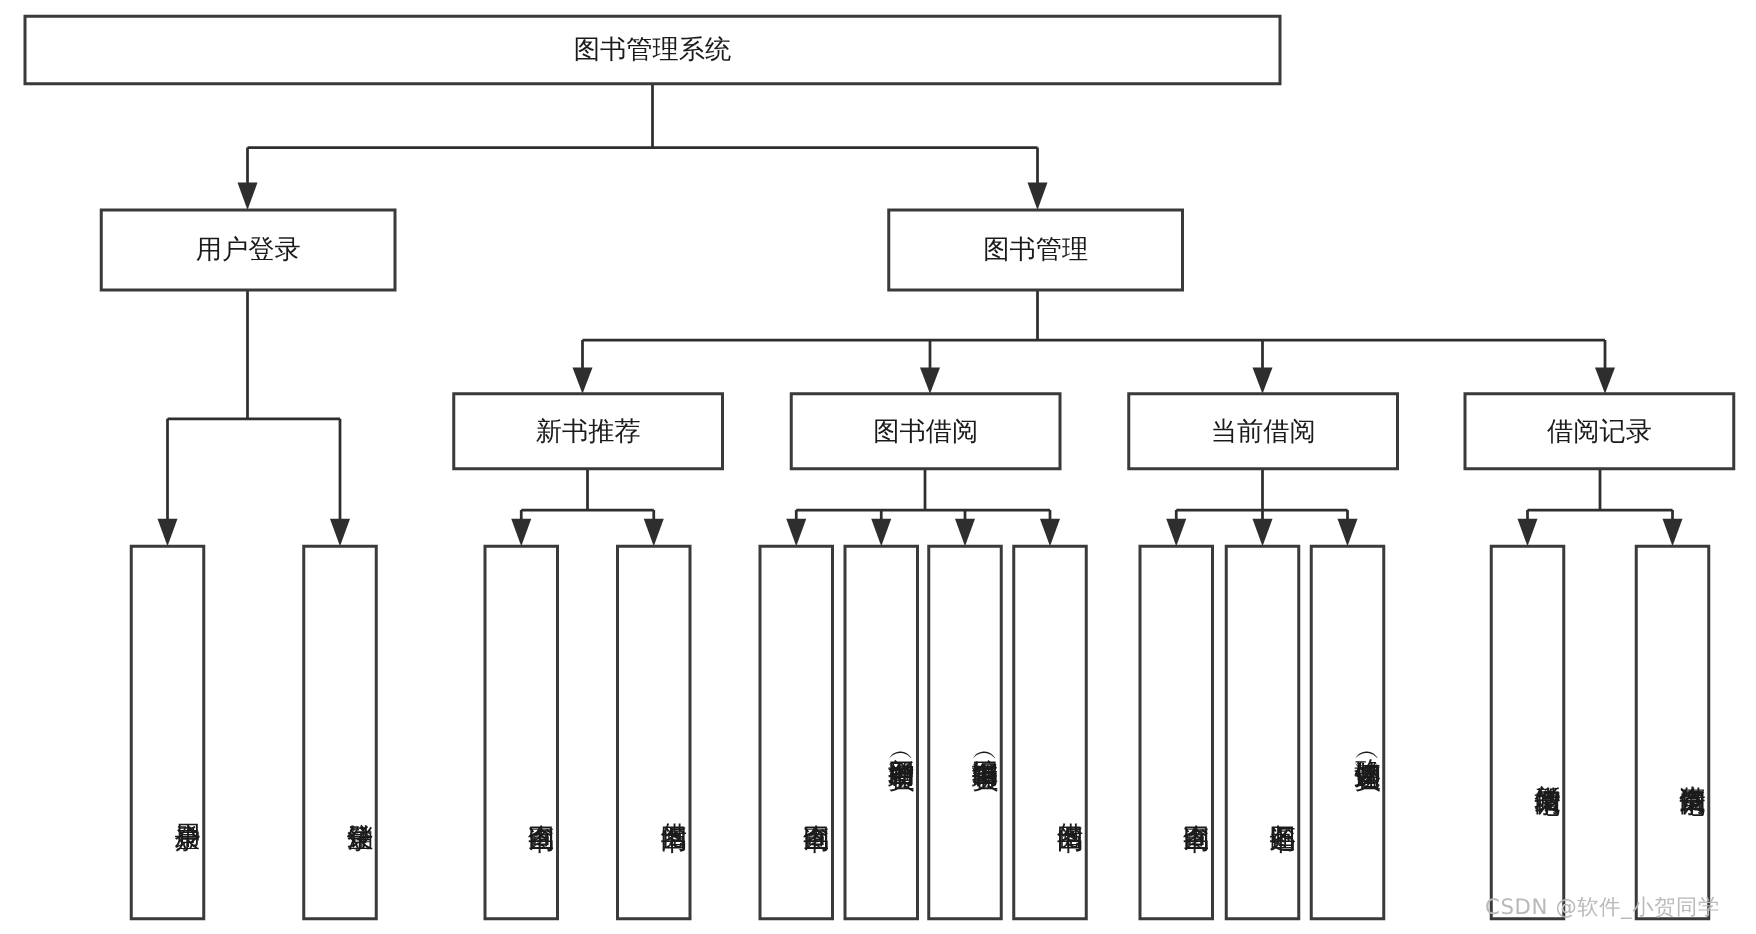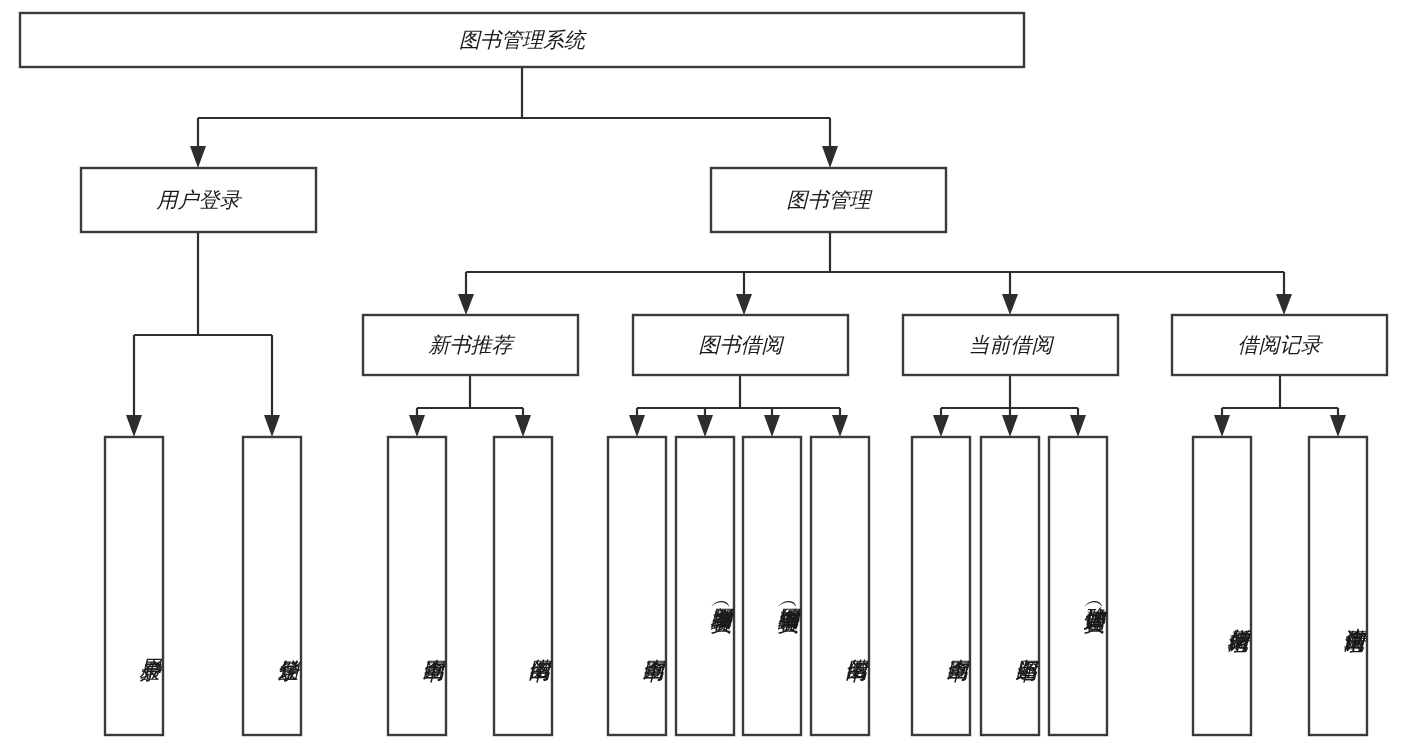--- a/index.html
+++ b/index.html
@@ -2,21 +2,21 @@
 <html lang="zh"><head>
 <meta charset="utf-8">
 <title>图书管理系统 结构图</title>
 <style>
   html,body{margin:0;padding:0;background:#ffffff;}
   body{
     width:1405px;height:747px;
     font-family:"DejaVu Sans","Liberation Sans",sans-serif;
     overflow:hidden;position:relative;
   }
-  #diagram-root{position:relative;width:1405px;height:747px;font-style:italic;}
+  #diagram-root{position:relative;width:1405px;height:747px;}
   svg#tree{position:absolute;left:0;top:0;width:1405px;height:747px;display:block;}
 
   .node-box{
     fill:#ffffff;
     stroke:#3a3a3a;
     stroke-width:2.4;
   }
   .edge{
     stroke:#2e2e2e;
     stroke-width:2.2;
@@ -183,14 +183,15 @@
   <div class="vlabel-wrap" style="left:743px;top:437px;width:58px;height:298px;padding-top:8px;">编辑图书（管理员）</div>
   <div class="vlabel-wrap" style="left:811px;top:437px;width:58px;height:298px;padding-top:58px;">借阅图书</div>
 
   <div class="vlabel-wrap" style="left:912px;top:437px;width:58px;height:298px;padding-top:58px;">查询图书</div>
   <div class="vlabel-wrap" style="left:981px;top:437px;width:58px;height:298px;padding-top:58px;">归还图书</div>
   <div class="vlabel-wrap" style="left:1049px;top:437px;width:58px;height:298px;padding-top:8px;">确认归还（管理员）</div>
 
   <div class="vlabel-wrap" style="left:1193px;top:437px;width:58px;height:298px;padding-top:28px;">新增借阅记录</div>
   <div class="vlabel-wrap" style="left:1309px;top:437px;width:58px;height:298px;padding-top:28px;">查询借阅记录</div>
 
+  <div class="watermark">CSDN @软件_小贺同学</div>
 
 </div>
 
 </body></html>

